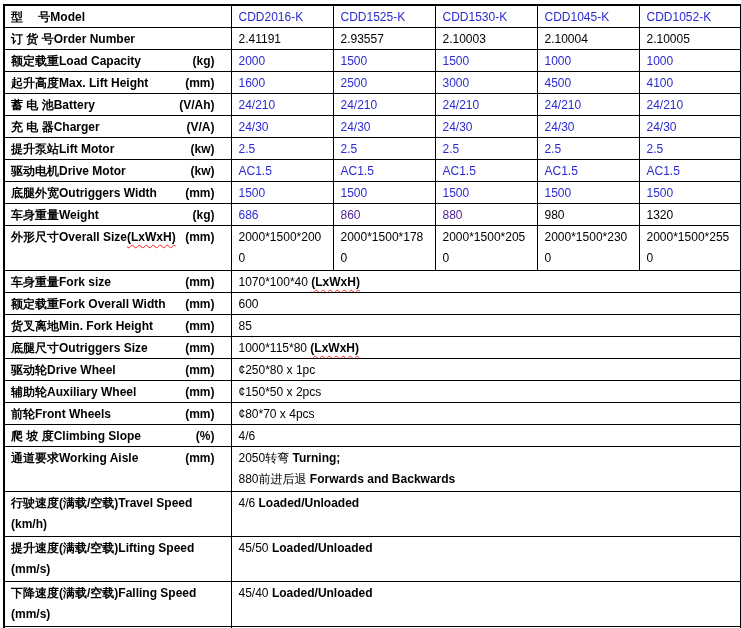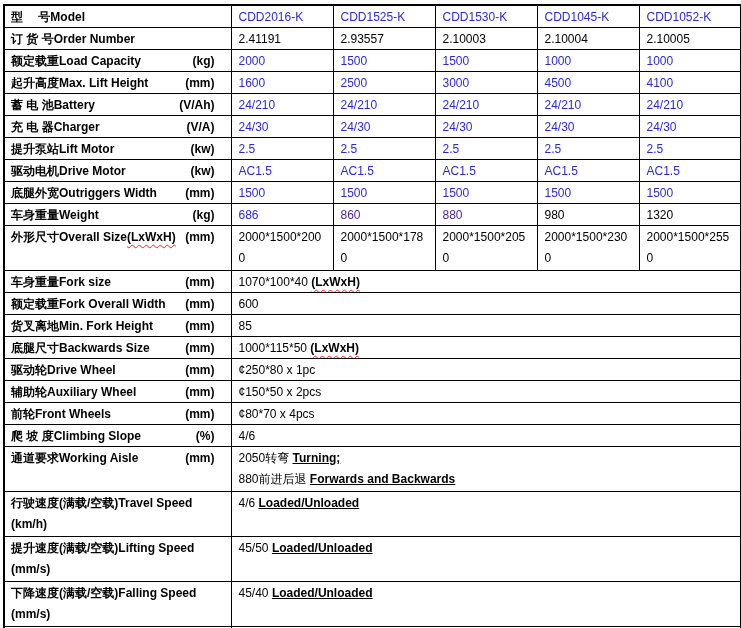--- a/index.html
+++ b/index.html
@@ -23,21 +23,21 @@
   }
   tr.tall td { height:43px; vertical-align:top; line-height:21px; padding-top:1px; }
   td.lblcell { font-weight:bold; white-space:nowrap; padding-left:6px; }
   .lline { display:flex; white-space:nowrap; }
   .unit { margin-left:auto; padding-right:9px; }
   td.valcell { white-space:nowrap; }
   td.wrapcell { white-space:normal; word-break:break-all; }
   .v-blue   { color:#2a2ad2; }
   .v-salmon { color:#4c1d95; }
   .v-black  { color:#000000; }
-  .b { font-weight:bold;text-decoration:underline; }
+  .b { font-weight:bold; }
   .wavy {
     text-decoration-line:underline;
     text-decoration-style:wavy;
     text-decoration-color:#ff2020;
     text-decoration-thickness:1px;
     text-underline-offset:3px;
   }
 </style>
 </head>
 <body>
@@ -233,25 +233,25 @@
               <span>Min. Fork Height</span>
               <span class="unit">(mm)</span>
             </div>
           </td>
           <td class="valcell v-black" colspan="5"><span>85</span></td>
         </tr>
         <tr>
           <td class="lblcell">
             <div class="lline">
               <span>底腿尺寸</span> 
-              <span>Backwards Size</span>
-              <span class="unit">(mm)</span>
-            </div>
-          </td>
-          <td class="valcell v-black" colspan="5"><span>1000*115*50 </span><span class="b wavy">(LxWxH)</span></td>
+              <span>Outriggers Size</span>
+              <span class="unit">(mm)</span>
+            </div>
+          </td>
+          <td class="valcell v-black" colspan="5"><span>1000*115*80 </span><span class="b wavy">(LxWxH)</span></td>
         </tr>
         <tr>
           <td class="lblcell">
             <div class="lline">
               <span>驱动轮</span> 
               <span>Drive Wheel</span>
               <span class="unit">(mm)</span>
             </div>
           </td>
           <td class="valcell v-black" colspan="5"><span>¢250*80 x 1pc</span></td>

